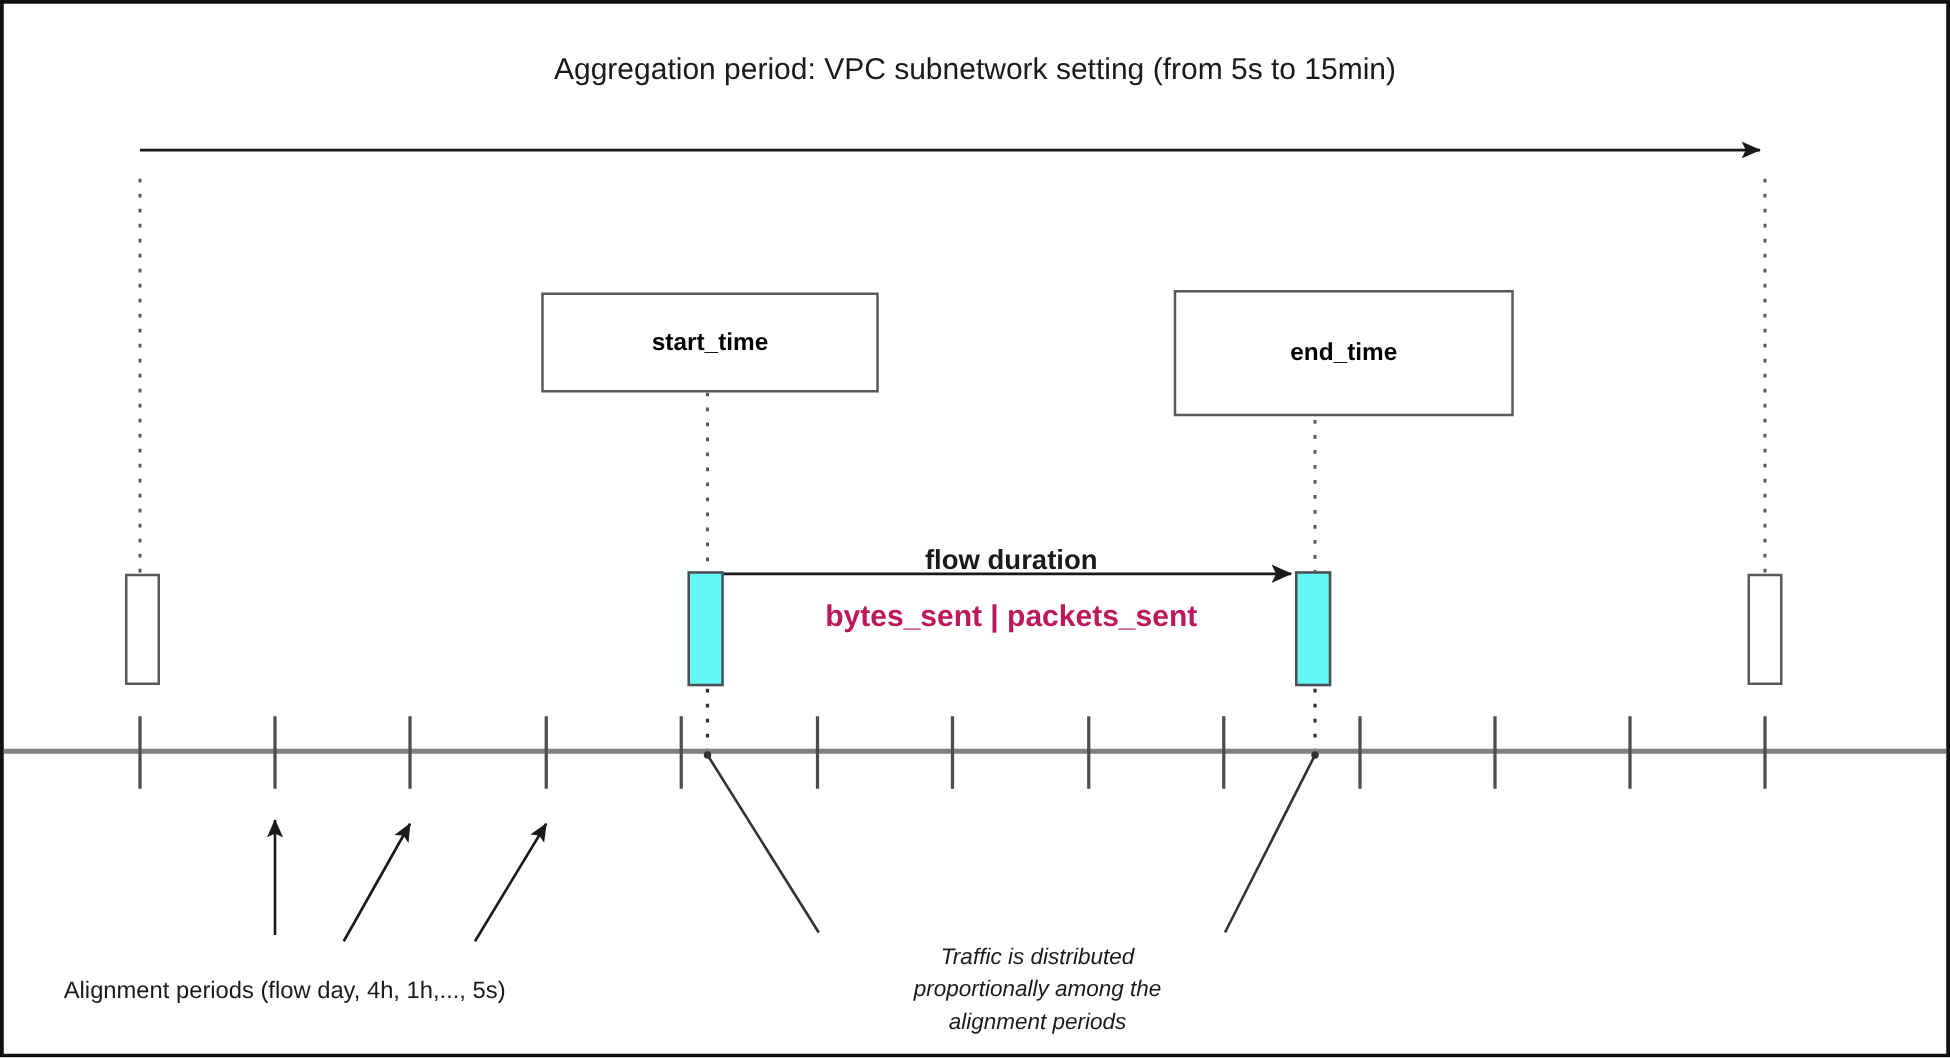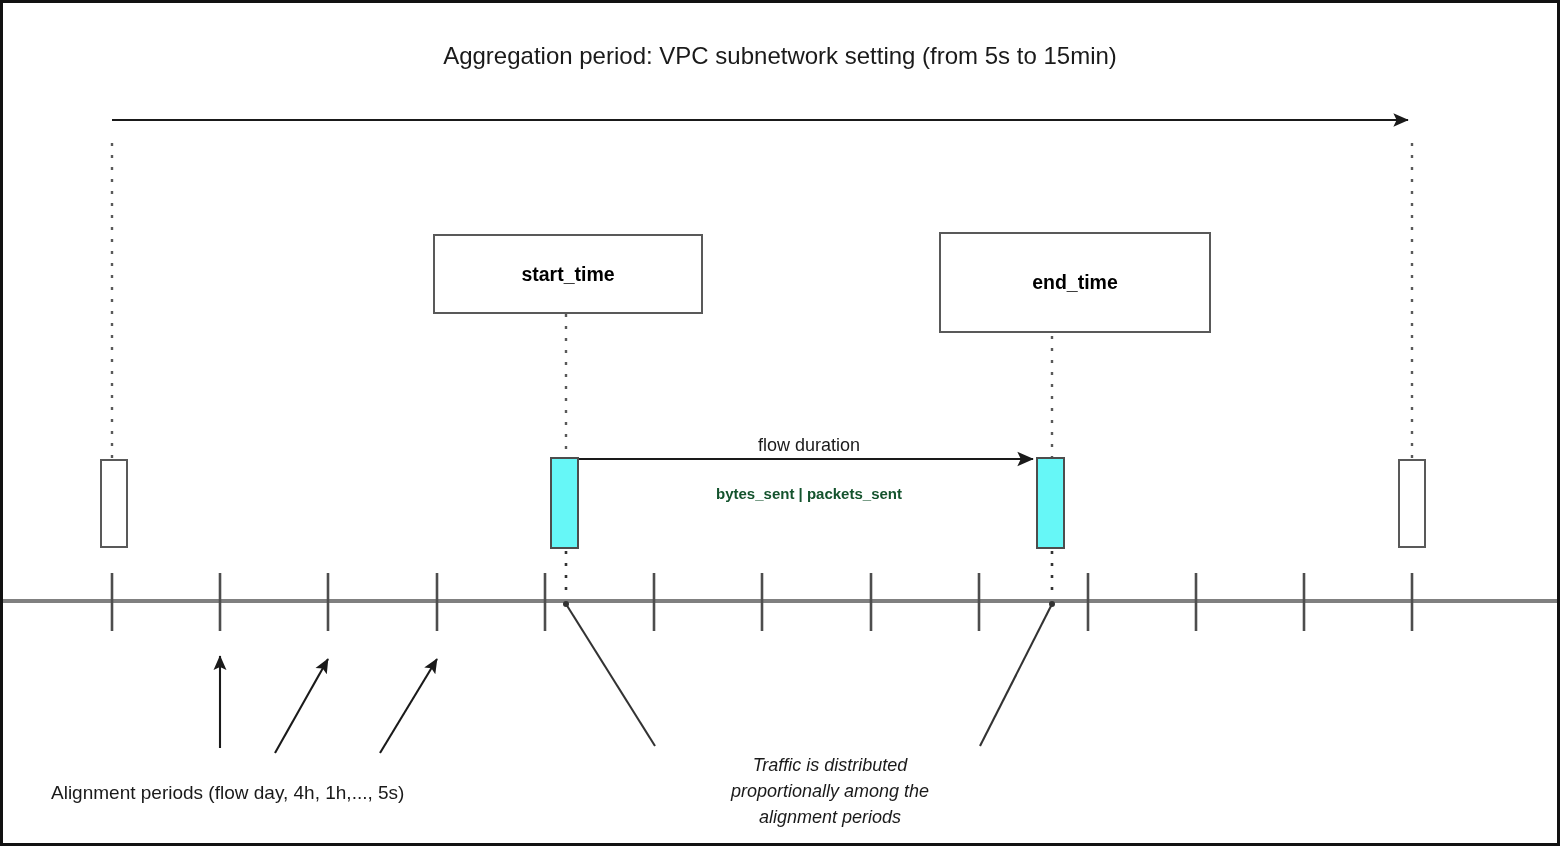--- a/index.html
+++ b/index.html
@@ -42,30 +42,30 @@
     display: flex;
     align-items: center;
     justify-content: center;
   }
   .node-box span {
     font-size: 19.5px;
     font-weight: bold;
     color: #000000;
   }
   .flowdur-label {
-    font-size: 18px;
-    font-weight: 400;
+    font-size: 22px;
+    font-weight: 700;
     left: 806px;
     top: 431px;
     transform: translateX(-50%);
   }
   .bytes-label {
-    font-size: 15px;
+    font-size: 24px;
     font-weight: bold;
-    color: #14532d;
+    color: #be185d;
     left: 806px;
     top: 491px;
     transform: translate(-50%, -50%);
   }
   .align-label {
     font-size: 19px;
     left: 48px;
     top: 778px;
   }
   .traffic-label {

